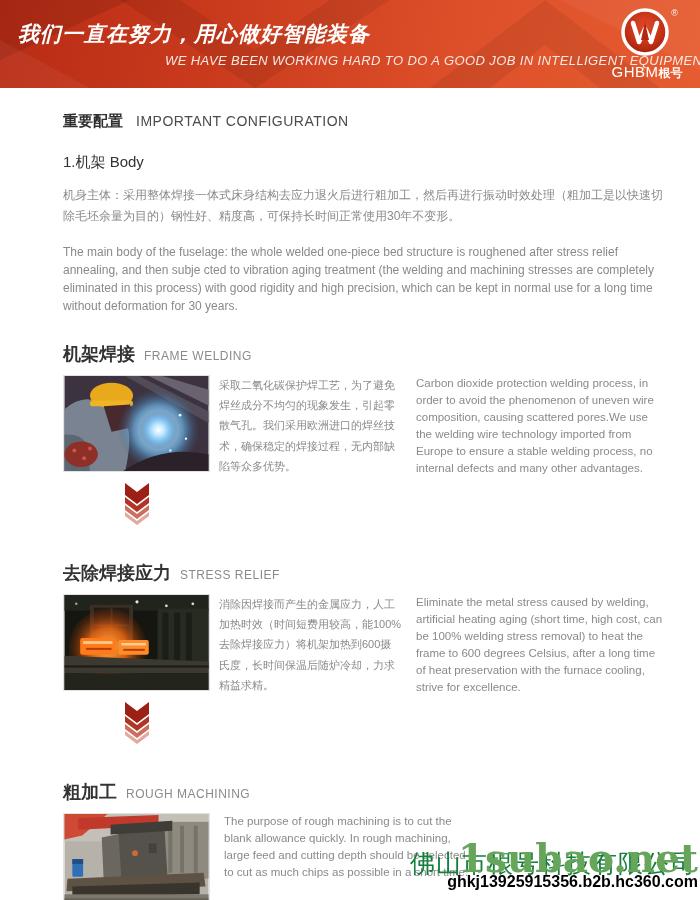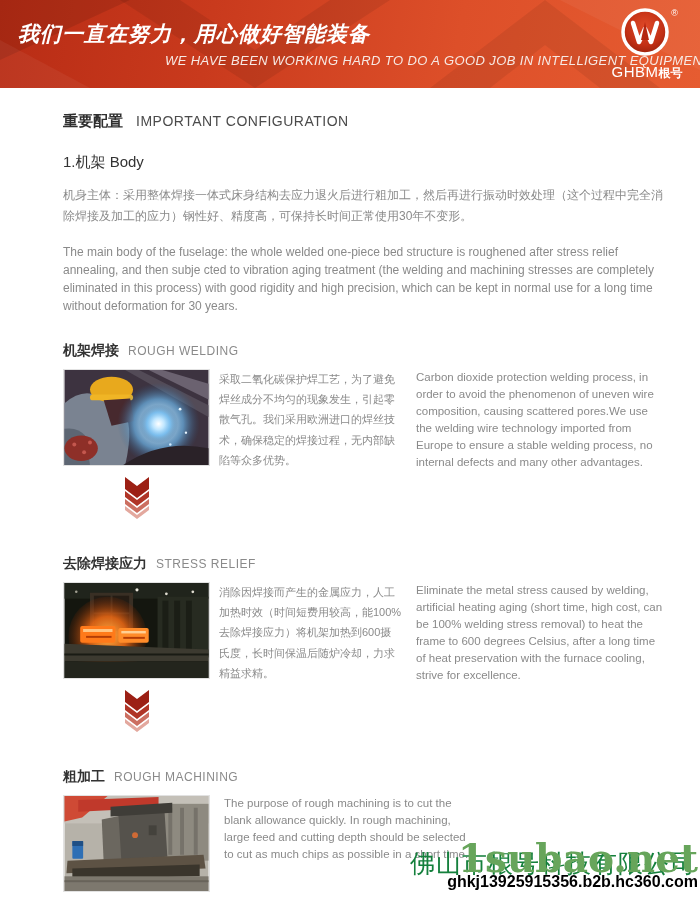--- a/index.html
+++ b/index.html
@@ -49,21 +49,21 @@
     width:600px;
   }
   .intro-en {
     margin-top:15px; font-size:12px; line-height:1.5; color:#8a8a8a;
     width:600px;
   }
 
   
   .section { margin-top:27px; }
   .sec-head { display:flex; align-items:baseline; gap:9px; margin-bottom:9px; }
-  .sec-title-cn { font-size:14px; font-weight:bold; color:#333333; }
+  .sec-title-cn { font-size:18px; font-weight:bold; color:#333333; }
   .sec-title-en { font-size:12px; color:#8a8a8a; letter-spacing:0.5px; }
   .sec-row { display:flex; align-items:flex-start; }
   .img-col { width:147px; flex:0 0 147px; }
   .photo {
     width:147px; height:97px; border:1px solid #e2e2e2; display:block;
   }
   .arrow-wrap { text-align:center; padding:11px 0 5px 0; }
   .cn-col {
     width:183px; flex:0 0 183px; margin-left:9px;
     font-size:11px; line-height:1.85; color:#8a8a8a;
@@ -126,27 +126,27 @@
 
   <div class="main">
 
     <div class="h1-row">
       <span class="h1-cn">重要配置</span>
       <span class="h1-en">IMPORTANT CONFIGURATION</span>
     </div>
 
     <div class="h2-row">1.机架 Body</div>
 
-    <div class="intro-cn">机身主体：采用整体焊接一体式床身结构去应力退火后进行粗加工，然后再进行振动时效处理（这个过程中完全消除焊接及加工的应力）钢性好、精度高，可保持长时间正常使用30年不变形。</div>
+    <div class="intro-cn">机身主体：采用整体焊接一体式床身结构去应力退火后进行粗加工，然后再进行振动时效处理（粗加工是以快速切除毛坯余量为目的）钢性好、精度高，可保持长时间正常使用30年不变形。</div>
     <div class="intro-en">The main body of the fuselage: the whole welded one-piece bed structure is roughened after stress relief annealing, and then subje cted to vibration aging treatment (the welding and machining stresses are completely eliminated in this process) with good rigidity and high precision, which can be kept in normal use for a long time without deformation for 30 years.</div>
 
     <div class="section">
       <div class="sec-head">
         <span class="sec-title-cn">机架焊接</span>
-        <span class="sec-title-en">ROUGH WELDING</span>
+        <span class="sec-title-en">FRAME WELDING</span>
       </div>
       <div class="sec-row">
         <div class="img-col">
           <svg class="photo" viewBox="0 0 147 97">
             <defs>
               <radialGradient id="arc" cx="50%" cy="50%" r="50%">
                 <stop offset="0%" stop-color="#ffffff"></stop>
                 <stop offset="30%" stop-color="#bfe6ff"></stop>
                 <stop offset="60%" stop-color="#6db9ef" stop-opacity="0.8"></stop>
                 <stop offset="100%" stop-color="#2c5d8a" stop-opacity="0"></stop>

